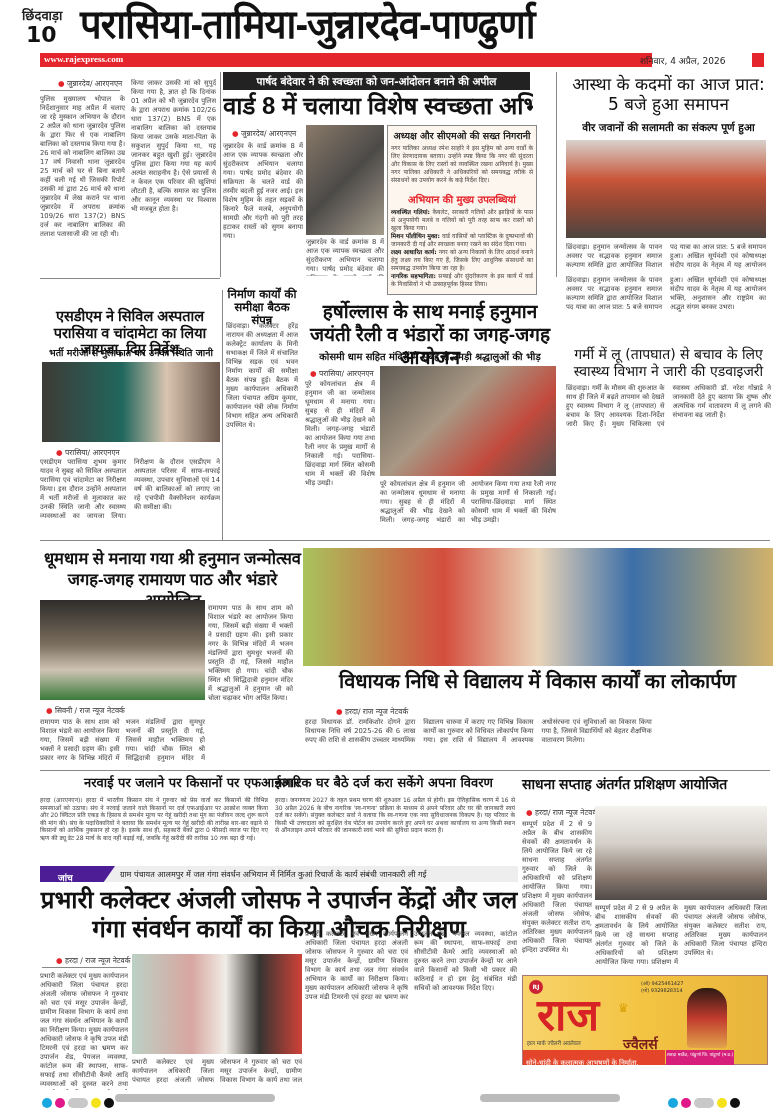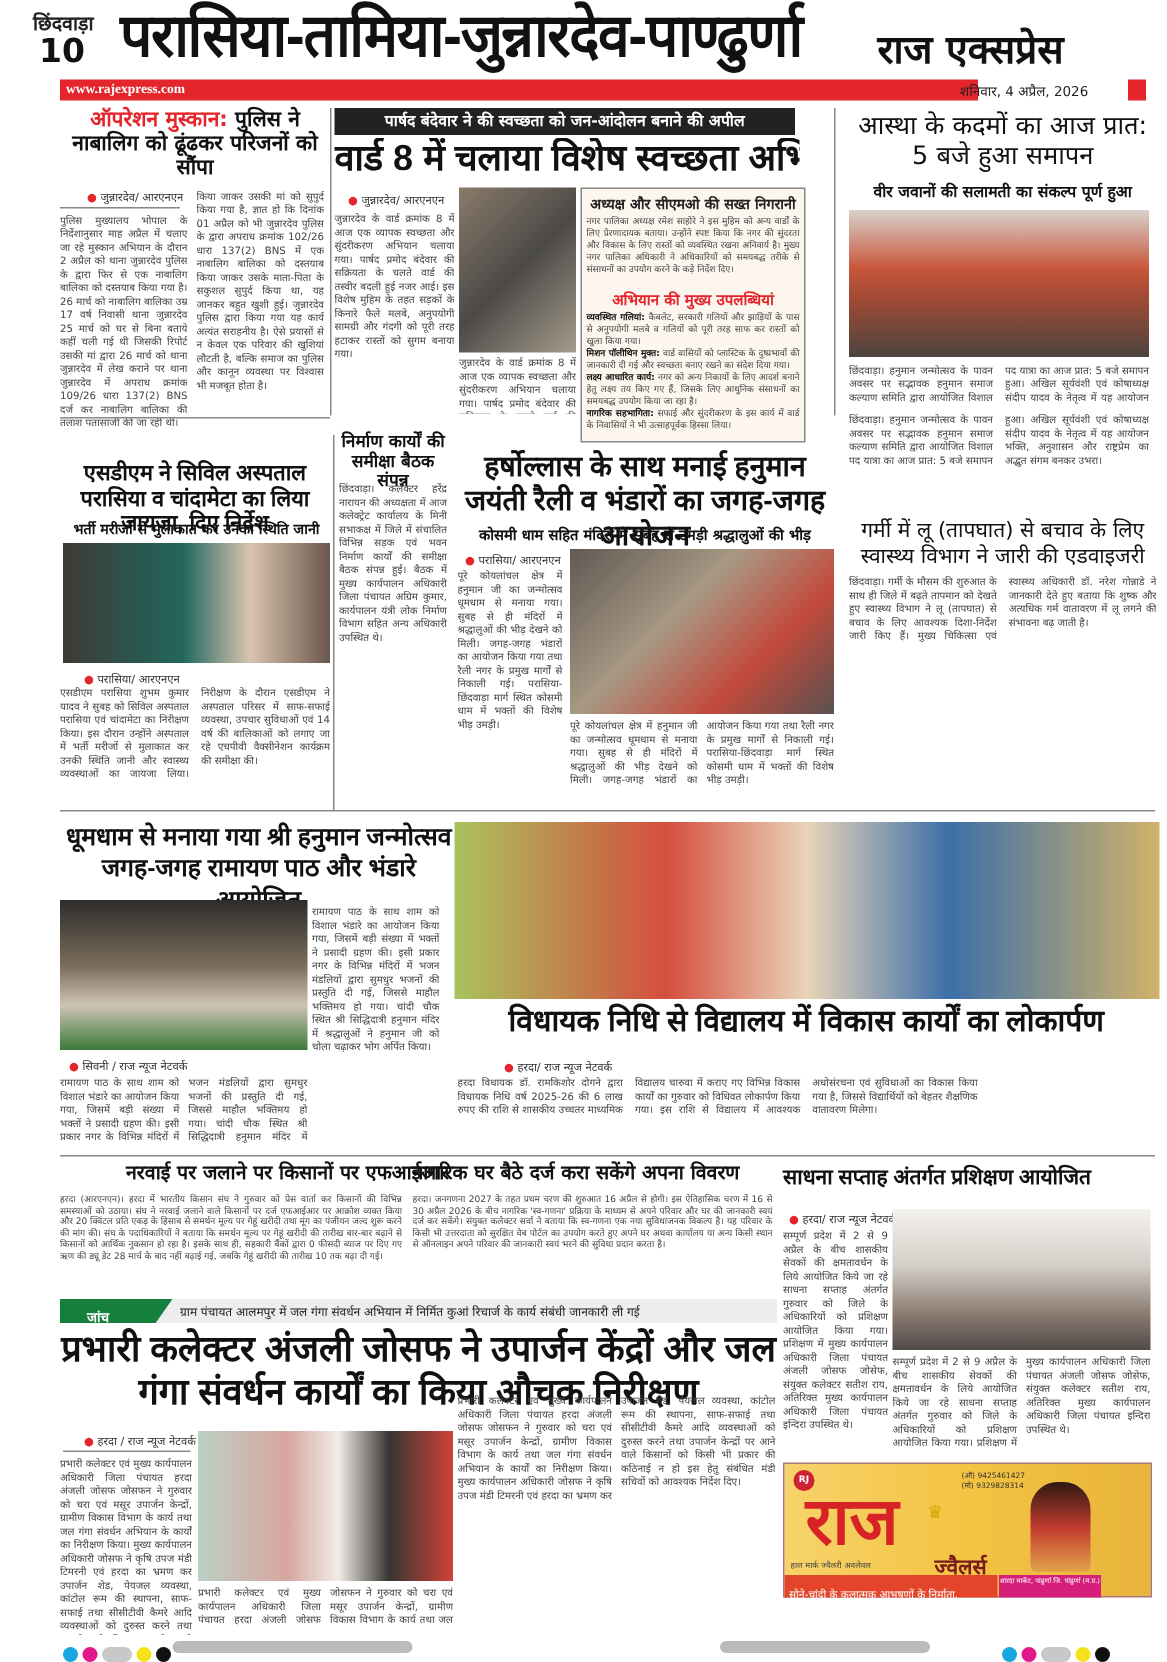--- a/index.html
+++ b/index.html
@@ -30,32 +30,27 @@
   .cmyk span { display: inline-block; width: 10px; height: 10px; border-radius: 50%; margin-right: 3px; }
   .greybar { background: #bbb; height: 8px; border-radius: 4px; }
 </style>
 </head>
 <body>
 
 <div id="masthead" class="abs">
   <div class="abs city">छिंदवाड़ा</div>
   <div class="abs pageno">10</div>
   <div class="abs bigtitle cond">परासिया-तामिया-जुन्नारदेव-पाण्ढुर्णा</div>
-  <div class="abs brand">राज एक्सप्रेस</div>
 </div>
 <div class="abs redbar"></div>
 <div class="abs url">www.rajexpress.com</div>
 <div class="abs datebox">शनिवार, 4 अप्रैल, 2026</div>
 <div class="abs redsq"></div>
 
 <div class="abs" style="left:40px;top:72px;width:180px;">
-  <div class="headline" style="font-size:14px;text-align:center;">
-    <span style="color:#e4262c;">ऑपरेशन मुस्कान</span><span style="color:#e4262c;">:</span>
-    <span>पुलिस ने नाबालिग को ढूंढकर परिजनों को सौंपा</span>
-  </div>
   <div class="byline" style="margin:6px 0 2px 18px;"><span class="dot">● </span><span>जुन्नारदेव/ आरएनएन</span></div>
   <div class="hline" style="width:80px;margin-bottom:4px;"></div>
   <div style="display:flex;gap:6px;">
     <div class="body" style="width:85px;height:160px;overflow:hidden;">पुलिस मुख्यालय भोपाल के निर्देशानुसार माह अप्रैल में चलाए जा रहे मुस्कान अभियान के दौरान 2 अप्रैल को थाना जुन्नारदेव पुलिस के द्वारा फिर से एक नाबालिग बालिका को दस्तयाब किया गया है। 26 मार्च को नाबालिग बालिका उम्र 17 वर्ष निवासी थाना जुन्नारदेव 25 मार्च को घर से बिना बताये कहीं चली गई थी जिसकी रिपोर्ट उसकी मां द्वारा 26 मार्च को थाना जुन्नारदेव में लेख कराने पर थाना जुन्नारदेव में अपराध क्रमांक 109/26 धारा 137(2) BNS दर्ज कर नाबालिग बालिका की तलाश पतासाजी की जा रही थी।</div>
     <div class="body" style="width:85px;height:180px;overflow:hidden;margin-top:-16px;">किया जाकर उसकी मां को सुपुर्द किया गया है, ज्ञात हो कि दिनांक 01 अप्रैल को भी जुन्नारदेव पुलिस के द्वारा अपराध क्रमांक 102/26 धारा 137(2) BNS में एक नाबालिग बालिका को दस्तयाब किया जाकर उसके माता-पिता के सकुशल सुपुर्द किया था, यह जानकर बहुत खुशी हुई। जुन्नारदेव पुलिस द्वारा किया गया यह कार्य अत्यंत सराहनीय है। ऐसे प्रयासों से न केवल एक परिवार की खुशियां लौटती है, बल्कि समाज का पुलिस और कानून व्यवस्था पर विश्वास भी मजबूत होता है।</div>
   </div>
 </div>
 <div class="abs vline" style="left:220px;top:72px;height:205px;"></div>
 
 <div class="abs" style="left:223px;top:72px;width:307px;height:18px;background:#222;">
@@ -129,21 +124,21 @@
 <div class="abs headline" style="left:275px;top:776px;width:240px;font-size:13px;white-space:nowrap;">नागरिक घर बैठे दर्ज करा सकेंगे अपना विवरण</div>
 <div class="abs body" style="left:275px;top:796px;width:240px;height:60px;overflow:hidden;font-size:6px;line-height:7.5px;">हरदा। जनगणना 2027 के तहत प्रथम चरण की शुरुआत 16 अप्रैल से होगी। इस ऐतिहासिक चरण में 16 से 30 अप्रैल 2026 के बीच नागरिक 'स्व-गणना' प्रक्रिया के माध्यम से अपने परिवार और घर की जानकारी स्वयं दर्ज कर सकेंगे। संयुक्त कलेक्टर सर्वा ने बताया कि स्व-गणना एक नया सुविधाजनक विकल्प है। यह परिवार के किसी भी उत्तरदाता को सुरक्षित वेब पोर्टल का उपयोग करते हुए अपने घर अथवा कार्यालय या अन्य किसी स्थान से ऑनलाइन अपने परिवार की जानकारी स्वयं भरने की सुविधा प्रदान करता है।</div>
 
 <div class="abs headline cond" style="left:522px;top:776px;width:250px;font-size:14px;white-space:nowrap;">साधना सप्ताह अंतर्गत प्रशिक्षण आयोजित</div>
 <div class="abs byline" style="left:526px;top:807px;"><span class="dot">● </span><span>हरदा/ राज न्यूज नेटवर्क</span></div>
 <div class="abs img" style="left:595px;top:806px;width:172px;height:94px;background:linear-gradient(180deg,#f4f2ee,#d4cfc8 40%,#8a7a70 75%,#514a48);"></div>
 <div class="abs body" style="left:522px;top:820px;width:70px;height:150px;overflow:hidden;">सम्पूर्ण प्रदेश में 2 से 9 अप्रैल के बीच शासकीय सेवकों की क्षमतावर्धन के लिये आयोजित किये जा रहे साधना सप्ताह अंतर्गत गुरुवार को जिले के अधिकारियों को प्रशिक्षण आयोजित किया गया। प्रशिक्षण में मुख्य कार्यपालन अधिकारी जिला पंचायत अंजली जोसफ जोसेफ, संयुक्त कलेक्टर सतीश राय, अतिरिक्त मुख्य कार्यपालन अधिकारी जिला पंचायत इन्दिरा उपस्थित थे।</div>
 <div class="abs body" style="left:595px;top:904px;width:172px;height:66px;overflow:hidden;column-count:2;column-gap:6px;">सम्पूर्ण प्रदेश में 2 से 9 अप्रैल के बीच शासकीय सेवकों की क्षमतावर्धन के लिये आयोजित किये जा रहे साधना सप्ताह अंतर्गत गुरुवार को जिले के अधिकारियों को प्रशिक्षण आयोजित किया गया। प्रशिक्षण में मुख्य कार्यपालन अधिकारी जिला पंचायत अंजली जोसफ जोसेफ, संयुक्त कलेक्टर सतीश राय, अतिरिक्त मुख्य कार्यपालन अधिकारी जिला पंचायत इन्दिरा उपस्थित थे।</div>
 
 <div class="abs" style="left:40px;top:866px;width:478px;height:16px;background:#eee;">
-  <div class="abs" style="left:0;top:0;width:75px;height:16px;background:#15803d;clip-path:polygon(0 0,100% 0,85% 100%,0 100%);">
+  <div class="abs" style="left:0;top:0;width:75px;height:16px;background:#4c1d95;clip-path:polygon(0 0,100% 0,85% 100%,0 100%);">
     <span style="color:#fff;font-size:9px;font-weight:bold;padding-left:18px;line-height:16px;">जांच</span>
   </div>
   <div class="abs" style="left:80px;top:2px;font-size:8px;white-space:nowrap;">ग्राम पंचायत आलमपुर में जल गंगा संवर्धन अभियान में निर्मित कुआं रिचार्ज के कार्य संबंधी जानकारी ली गई</div>
 </div>
 <div class="abs headline cond" style="left:40px;top:885px;width:478px;font-size:24px;text-align:center;line-height:29px;">प्रभारी कलेक्टर अंजली जोसफ ने उपार्जन केंद्रों और जल गंगा संवर्धन कार्यों का किया औचक निरीक्षण</div>
 <div class="abs byline" style="left:56px;top:955px;"><span class="dot">● </span><span>हरदा / राज न्यूज नेटवर्क</span></div>
 <div class="abs hline" style="left:42px;top:967px;width:85px;"></div>
 <div class="abs body" style="left:40px;top:972px;width:88px;height:118px;overflow:hidden;">प्रभारी कलेक्टर एवं मुख्य कार्यपालन अधिकारी जिला पंचायत हरदा अंजली जोसफ जोसफन ने गुरुवार को चरा एवं मसूर उपार्जन केन्द्रों, ग्रामीण विकास विभाग के कार्य तथा जल गंगा संवर्धन अभियान के कार्यों का निरीक्षण किया। मुख्य कार्यपालन अधिकारी जोसफ ने कृषि उपज मंडी टिमरनी एवं हरदा का भ्रमण कर उपार्जन शेड, पेयजल व्यवस्था, कांटोल रूम की स्थापना, साफ-सफाई तथा सीसीटीवी कैमरे आदि व्यवस्थाओं को दुरुस्त करने तथा उपार्जन केन्द्रों पर आने वाले किसानों को किसी भी प्रकार की कठिनाई न हो इस हेतु संबंधित मंडी सचिवों को आवश्यक निर्देश दिए।</div>
 <div class="abs img" style="left:132px;top:954px;width:170px;height:100px;background:linear-gradient(90deg,#bcd0c4,#d8a6a0 35%,#f0ece6 55%,#383532 75%,#d04238);"></div>
 <div class="abs body" style="left:132px;top:1058px;width:170px;height:34px;overflow:hidden;column-count:2;column-gap:6px;">प्रभारी कलेक्टर एवं मुख्य कार्यपालन अधिकारी जिला पंचायत हरदा अंजली जोसफ जोसफन ने गुरुवार को चरा एवं मसूर उपार्जन केन्द्रों, ग्रामीण विकास विभाग के कार्य तथा जल गंगा संवर्धन अभियान के कार्यों का निरीक्षण किया। मुख्य कार्यपालन अधिकारी जोसफ ने कृषि उपज मंडी टिमरनी एवं हरदा का भ्रमण कर उपार्जन शेड, पेयजल व्यवस्था, कांटोल रूम की स्थापना, साफ-सफाई तथा सीसीटीवी कैमरे आदि व्यवस्थाओं को दुरुस्त करने तथा उपार्जन केन्द्रों पर आने वाले किसानों को किसी भी प्रकार की कठिनाई न हो इस हेतु संबंधित मंडी सचिवों को आवश्यक निर्देश दिए।</div>

